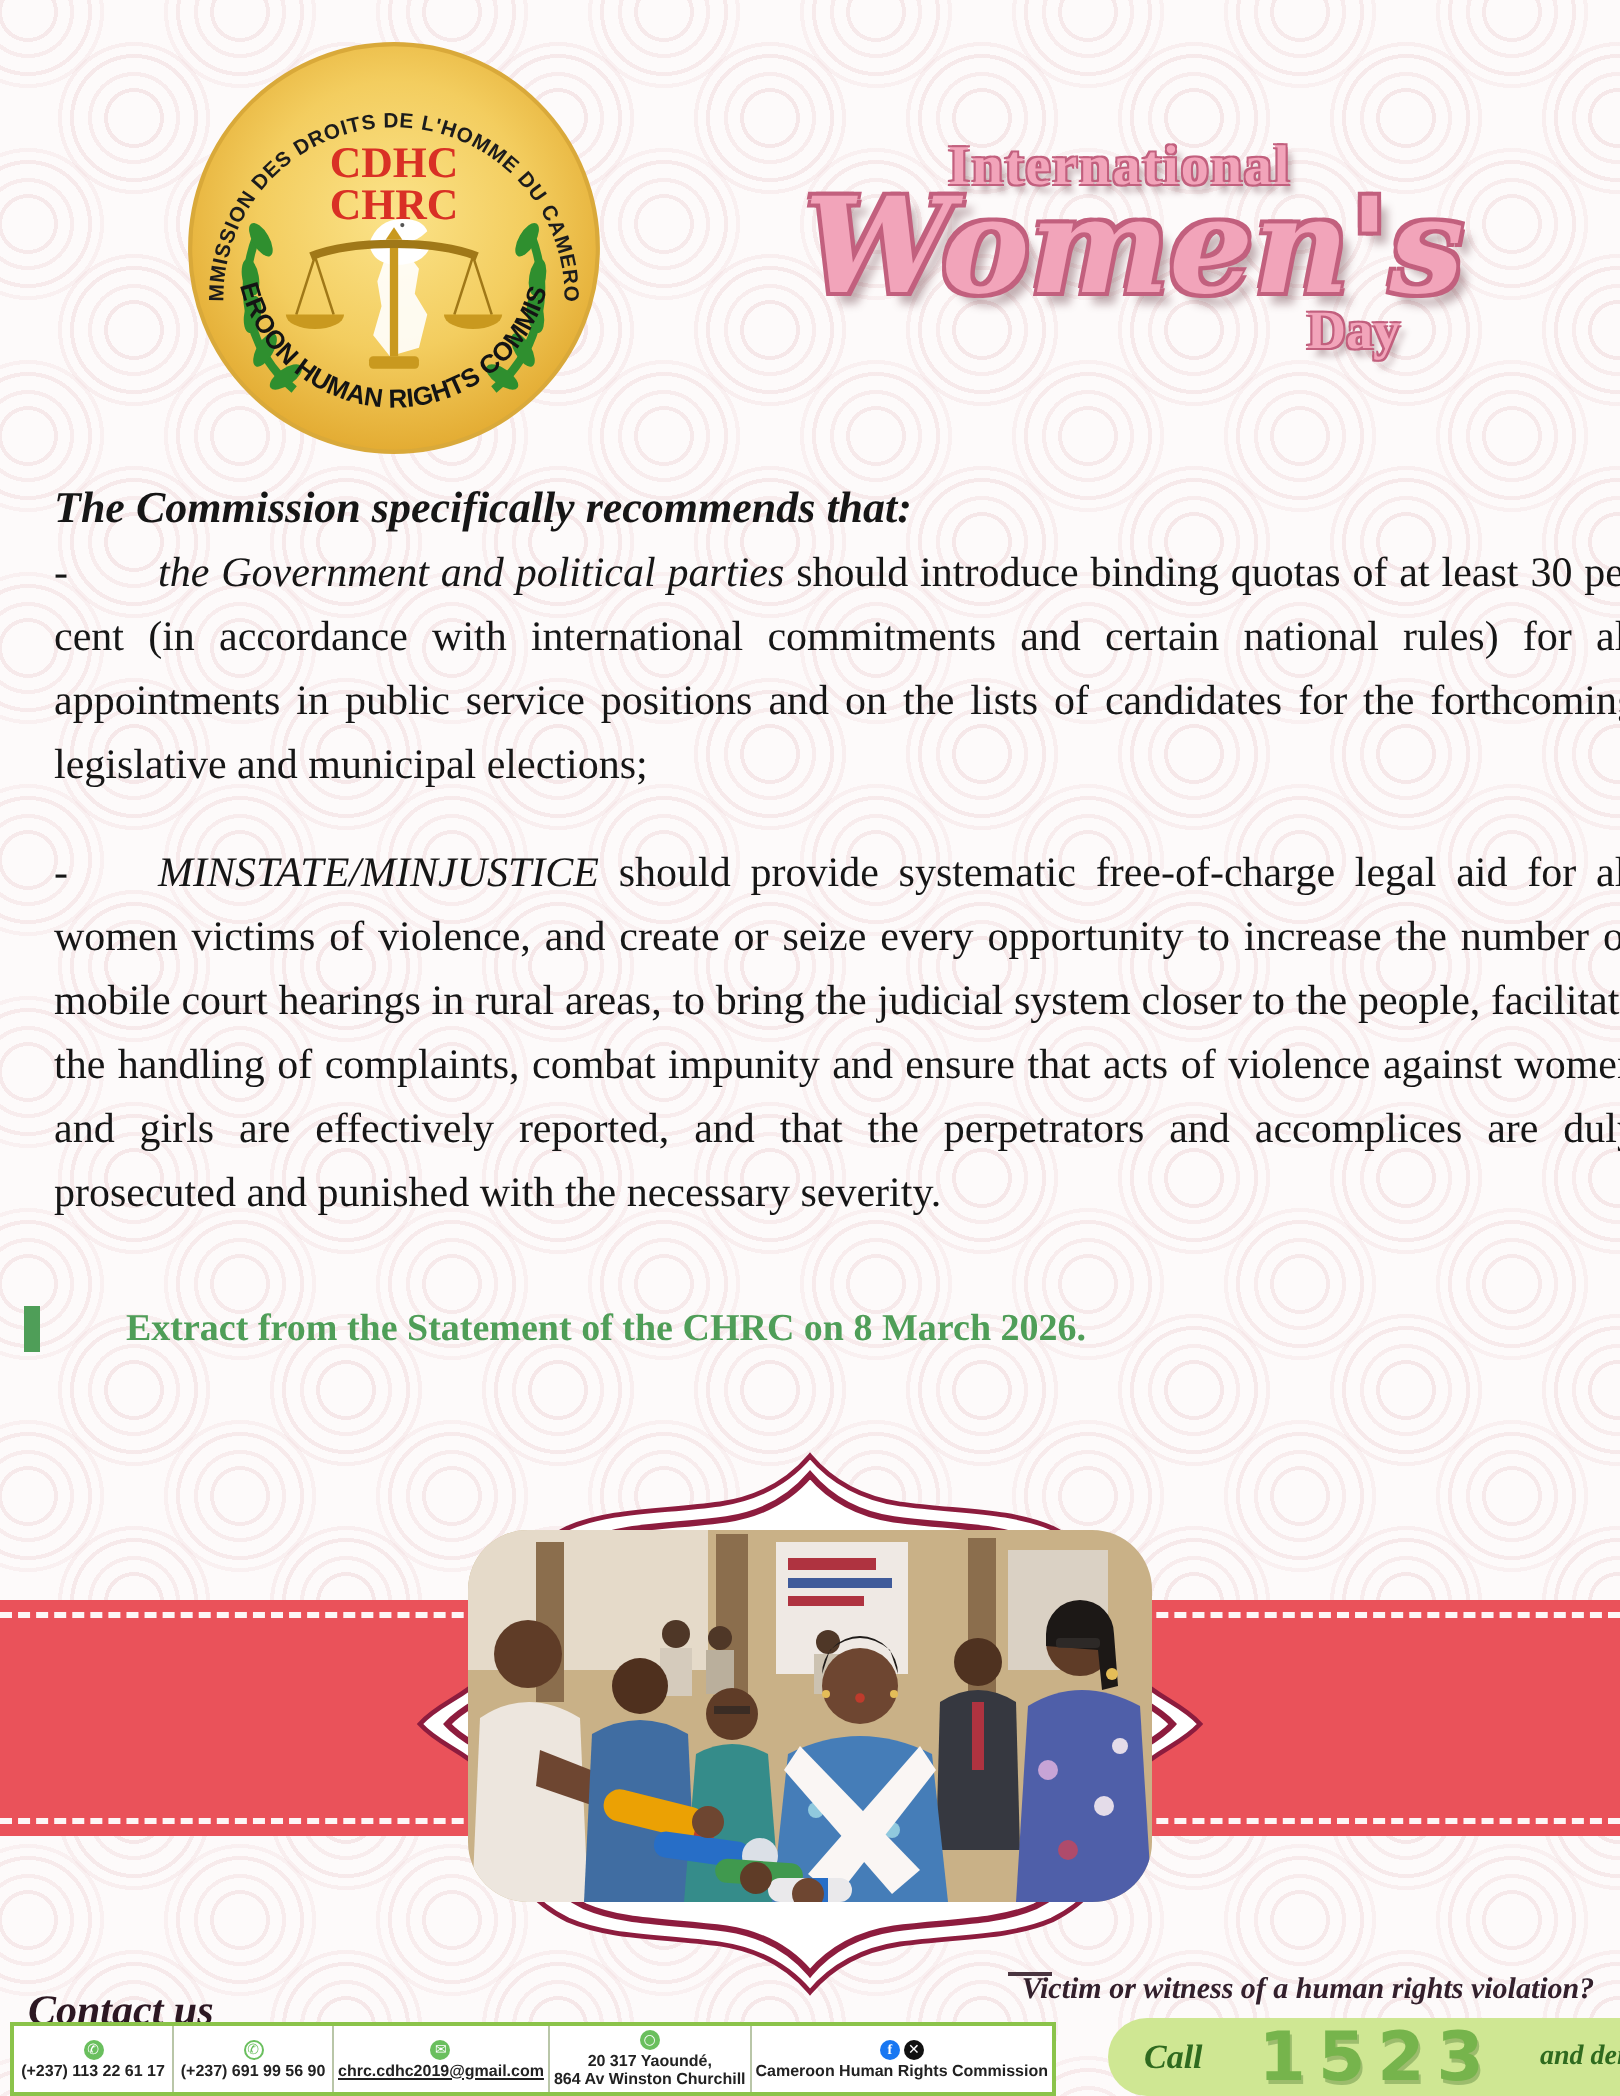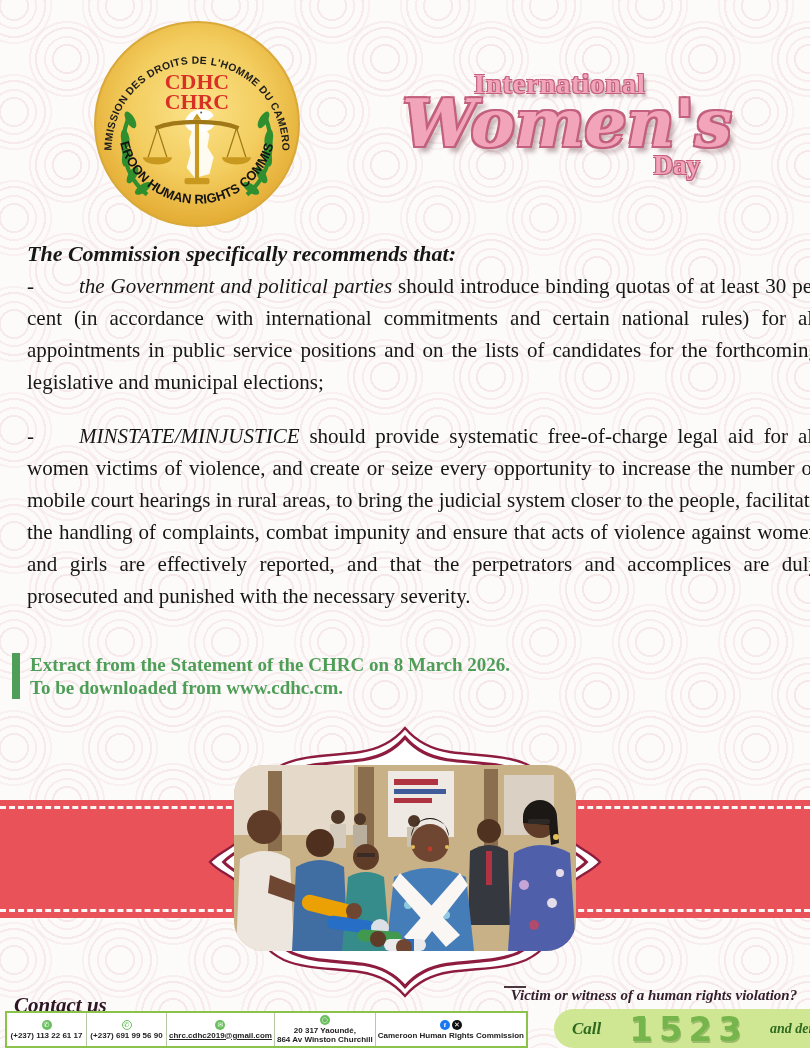--- a/index.html
+++ b/index.html
@@ -28,21 +28,21 @@
   .statement{position:absolute;left:27px;top:238px;width:792px;color:#161616;
     font-size:21px;line-height:32px;text-align:justify;}
   .statement .heading{font-weight:bold;font-style:italic;font-size:22px;text-align:left;}
   .statement p{margin:0;}
   .statement p.second{margin-top:22px;}
   .statement .bullet{display:inline-block;width:52px;}
   .statement em{font-style:italic;}
   
   .extract{position:absolute;left:12px;top:653px;display:flex;}
   .extract .bar{width:8px;background:#4f9e58;margin-right:10px;}
-  .extract .txt{color:#4f9e58;font-weight:bold;font-size:19px;line-height:23px;}
+  .extract .txt{color:#4f9e58;font-weight:bold;font-size:19px;line-height:23px;margin-left:33px;}
   
   .banner{position:absolute;left:0;top:800px;width:810px;height:118px;background:#ea525a;z-index:1;}
   .banner .dash{position:absolute;left:0;right:0;border-top:3px dashed #fff;opacity:.95;}
   .banner .dash.t{top:6px;} .banner .dash.b{bottom:6px;}
   .frame{position:absolute;left:208px;top:724px;width:394px;height:276px;z-index:2;}
   
   .contact-row{position:absolute;left:6px;top:986px;width:520px;display:flex;align-items:baseline;flex-direction:column;}
   .contact-row .seg{height:2px;background:#4a3540;}
   .contact-row .seg.s{width:22px;align-self:flex-end;margin-bottom:5px;}
   .contact-row .seg.l{flex:1;align-self:flex-end;margin-bottom:5px;}
@@ -140,21 +140,20 @@
   <div class="statement">
     <div class="heading">The Commission specifically recommends that:</div>
     <p><span class="bullet">-</span><em>the Government and political parties</em><span> should introduce binding quotas of at least 30 per cent (in accordance with international commitments and certain national rules) for all appointments in public service positions and on the lists of candidates for the forthcoming legislative and municipal elections;</span></p>
     <p class="second"><span class="bullet">-</span><em>MINSTATE/MINJUSTICE</em><span> should provide systematic free-of-charge legal aid for all women victims of violence, and create or seize every opportunity to increase the number of mobile court hearings in rural areas, to bring the judicial system closer to the people, facilitate the handling of complaints, combat impunity and ensure that acts of violence against women and girls are effectively reported, and that the perpetrators and accomplices are duly prosecuted and punished with the necessary severity.</span></p>
   </div>
 
   <div class="extract">
     <div class="bar"></div>
     <div class="txt">
       <div>Extract from the Statement of the CHRC on 8 March 2026.</div>
-      <div>To be downloaded from www.cdhc.cm.</div>
     </div>
   </div>
 
   <div class="banner">
     <div class="dash t"></div>
     <div class="dash b"></div>
   </div>
 
   <svg class="frame" viewBox="0 0 394 274">
     <defs>

